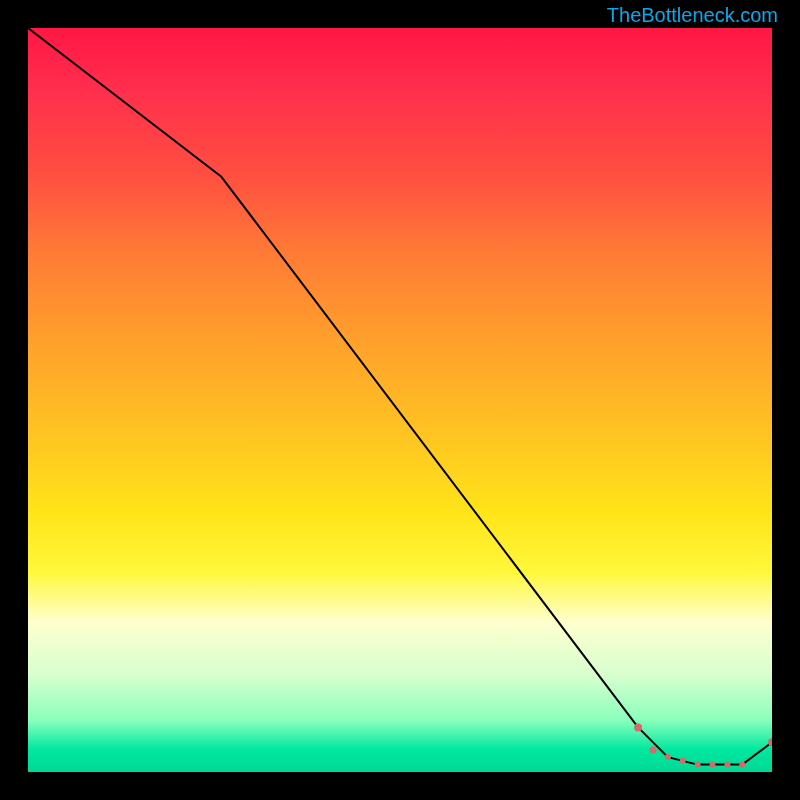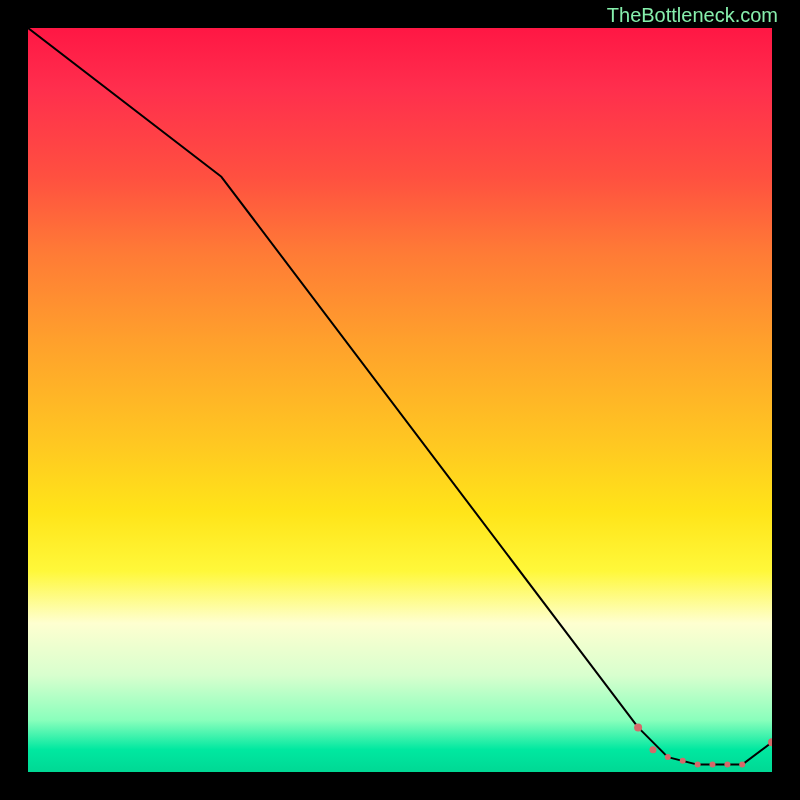--- a/index.html
+++ b/index.html
@@ -7,21 +7,21 @@
     width: 800px;
     height: 800px;
     background: #000;
     position: relative;
     font-family: Arial, sans-serif;
   }
   .watermark {
     position: absolute;
     top: 4px;
     right: 22px;
-    color: #86efac;
+    color: #0ea5e9;
     font-size: 20px;
     font-weight: 500;
     z-index: 10;
   }
   .plot-area {
     position: absolute;
     top: 28px;
     left: 28px;
     width: 744px;
     height: 744px;

